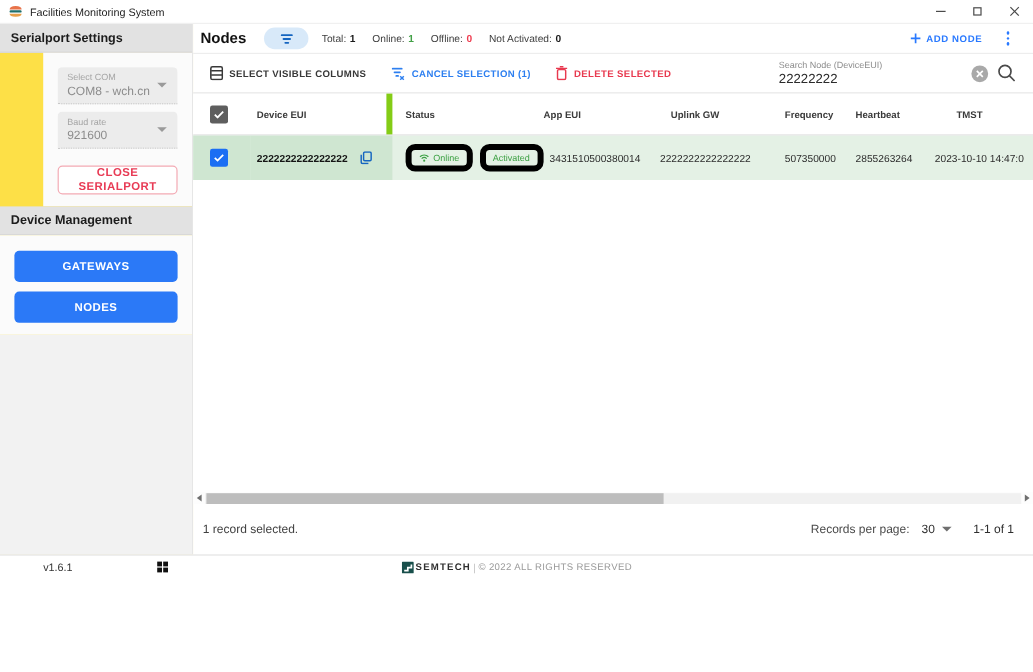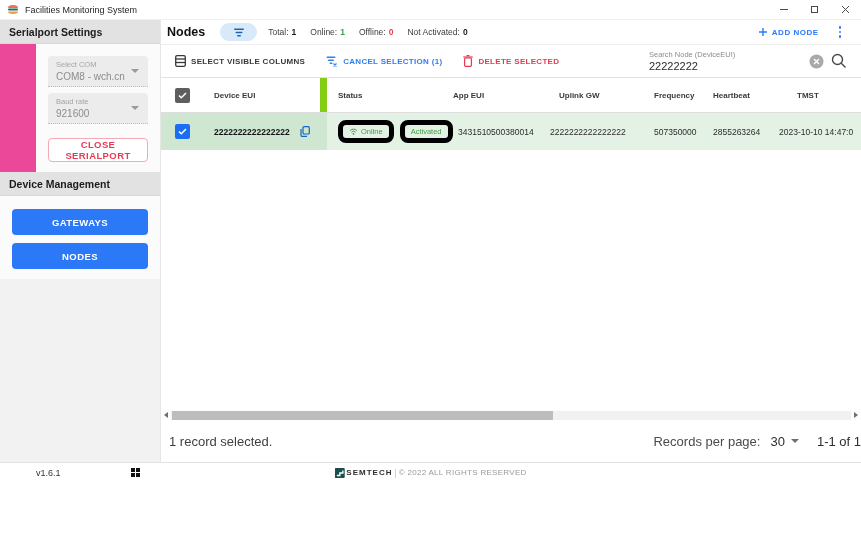--- a/index.html
+++ b/index.html
@@ -13,21 +13,21 @@
   .window-title { font-size:9px; color:#1f1f1f; }
   .win-controls { margin-left:auto; display:flex; height:100%; }
   .win-btn { width:31px; height:100%; display:flex; align-items:center; justify-content:center; color:#4a4a4a; cursor:pointer; }
   .min-glyph { width:8px; height:1px; background:#4a4a4a; }
   .max-glyph { width:7px; height:7px; border:1px solid #4a4a4a; }
 
   
   .app-body { flex:1 1 auto; display:flex; min-height:0; }
 
   
-  .sidebar { width:161px; flex:0 0 161px; background:#ec4899; border-right:1px solid #e6e6e6; display:flex; flex-direction:column; }
+  .sidebar { width:161px; flex:0 0 161px; background:#fde047; border-right:1px solid #e6e6e6; display:flex; flex-direction:column; }
   .section-header { height:24px; background:#e2e2e2; display:flex; align-items:center; padding:0 9px; font-size:10.5px; font-weight:bold; color:#1c1c1c; border-bottom:1px solid #d8d8d8; }
   .sp-panel { background:#fbfbfb; padding:12px 12px 9px;margin-left:36px; }
   .field { background:#ececec; border-radius:4px 4px 0 0; padding:4px 8px 3px; margin-bottom:6px; position:relative; border-bottom:1px dotted #bdbdbd; cursor:default; }
   .field-label { font-size:7.5px; color:#a5a5a5; line-height:9px; }
   .field-value { font-size:10px; color:#8c8c8c; line-height:12px; margin-top:2px; }
   .chevron-down { position:absolute; right:9px; top:13px; width:0; height:0; border-left:4px solid transparent; border-right:4px solid transparent; border-top:4px solid #9a9a9a; }
   .close-btn { margin-top:8px; width:100%; height:24px; border:1px solid #f3aab4; border-radius:4px; background:#fff; color:#e83b55; font-size:9.5px; font-weight:bold; letter-spacing:.4px; font-family:inherit; cursor:pointer; }
   .dm-panel { background:#fbfbfb; padding:13px 12px 10px; display:flex; flex-direction:column; gap:8px; }
   .blue-btn { height:26px; border:none; border-radius:4px; background:#2b79f7; color:#fff; font-size:9.5px; font-weight:bold; letter-spacing:.4px; font-family:inherit; cursor:pointer; }
   .sidebar-filler { flex:1; background:#f2f2f2; }
@@ -59,21 +59,21 @@
   .search-value { font-size:11px; color:#2b2b2b; line-height:13px; margin-top:1px; }
   .clear-btn { background:none; border:none; cursor:pointer; padding:0; display:flex; margin-right:7px; }
   .search-btn { background:none; border:none; cursor:pointer; padding:0; display:flex; }
 
   
   .thead { height:35px; flex:0 0 35px; display:flex; border-bottom:1px solid #dedede; font-size:8px; font-weight:bold; color:#3a3a3a; background:#fff; }
   .trow { height:37px; flex:0 0 37px; display:flex; background:#e4f1e5; font-size:8.5px; color:#2c2c2c; }
   .cell { display:flex; align-items:center; height:100%; }
   .c-check { width:48px; flex:0 0 48px; padding-left:14px; }
   .c-eui { width:118px; flex:0 0 118px; padding-left:5px; }
-  .thead .c-eui { border-right:7px solid #84cc16; }
+  .thead .c-eui { border-right:5px solid #84cc16; }
   .c-status { width:124px; flex:0 0 124px; padding-left:11px; gap:6px; }
   .c-uplink { width:97px; flex:0 0 97px; padding-left:7px; }
   .c-appeui { width:101px; flex:0 0 101px; padding-left:2px; }
   .c-freq { width:62px; flex:0 0 62px; padding-left:5px; }
   .c-tmst { width:66px; flex:0 0 66px; padding-left:2px; }
   .c-heart { flex:1 1 auto; min-width:0; padding-left:2px; overflow:hidden; white-space:nowrap; }
   .trow .c-check, .trow .c-eui { background:#cfe6d1; }
   .checkbox { width:15px; height:15px; border-radius:2px; display:flex; align-items:center; justify-content:center; cursor:pointer; }
   .cb-dark { background:#5e5e5e; }
   .cb-blue { background:#1b6ef3; }
@@ -85,21 +85,21 @@
 
   
   .hscroll { height:10px; flex:0 0 10px; display:flex; align-items:center; background:#fdfdfd; }
   .scroll-arrow { width:10px; flex:0 0 10px; display:flex; align-items:center; justify-content:center; cursor:pointer; }
   .arr-left { width:0; height:0; border-top:3px solid transparent; border-bottom:3px solid transparent; border-right:4px solid #6f6f6f; }
   .arr-right { width:0; height:0; border-top:3px solid transparent; border-bottom:3px solid transparent; border-left:4px solid #6f6f6f; }
   .scroll-track { flex:1; height:9px; background:#f1f1f1; position:relative; }
   .scroll-thumb { position:absolute; left:1px; top:0; height:9px; width:56%; background:#bdbdbd; cursor:grab; }
 
   
-  .table-footer { height:42px; flex:0 0 42px; display:flex; align-items:center; padding:0 0 0 8px; font-size:13px; color:#3f3f3f;text-align:right; }
+  .table-footer { height:42px; flex:0 0 42px; display:flex; align-items:center; padding:0 16px 0 8px; font-size:10px; color:#3f3f3f;text-align:right; }
   .pagination { margin-left:auto; display:flex; align-items:center; }
   .rpp-label { color:#4a4a4a; }
   .rpp-value { margin-left:10px; color:#2e2e2e; }
   .rpp-chevron { margin-left:6px; width:0; height:0; border-left:4px solid transparent; border-right:4px solid transparent; border-top:4px solid #6f6f6f; cursor:pointer; }
   .page-range { margin-left:18px; color:#2e2e2e; }
 
   
   .statusbar { height:20px; flex:0 0 20px; border-top:1px solid #e3e3e3; display:flex; align-items:center; background:#fff; position:relative; }
   .version { margin-left:36px; font-size:9px; color:#333; }
   .apps-grid { margin-left:70px; display:grid; grid-template-columns:4px 4px; grid-template-rows:4px 4px; gap:1px; cursor:pointer; }

